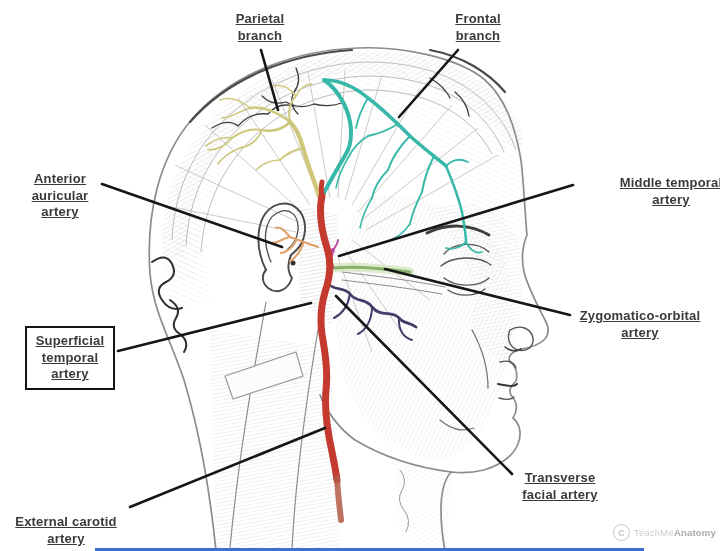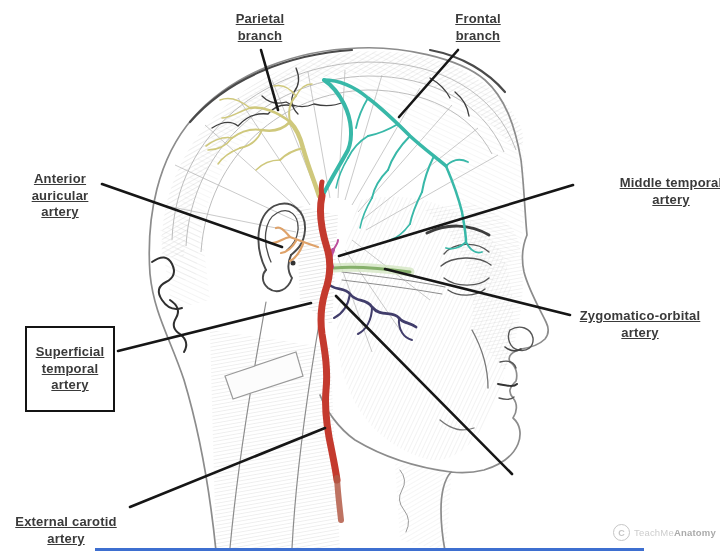--- a/index.html
+++ b/index.html
@@ -6,21 +6,21 @@
   .stage{
     position:relative;width:720px;height:551px;background:#ffffff;overflow:hidden;
     font-family:"Liberation Sans", sans-serif;
   }
   .stage svg{position:absolute;left:0;top:0;}
   .lbl{
     position:absolute;font-weight:bold;font-size:13px;line-height:1.28;color:#3a3a3a;
     text-align:center;white-space:pre-line;letter-spacing:.2px;text-decoration:underline;
   }
   .lbl.boxed{
-    border:2.5px solid #141414;background:#ffffff;padding:16px 4px;
+    border:2.5px solid #141414;background:#ffffff;padding:5px 4px;
   }
   .watermark{
     position:absolute;left:613px;top:524px;display:flex;align-items:center;gap:4px;
   }
   .wm-circle{
     width:15px;height:15px;border:1.6px solid #c6c6c6;border-radius:50%;
     color:#c6c6c6;font-size:9px;font-weight:bold;display:flex;align-items:center;justify-content:center;
   }
   .wm-text{font-size:9.5px;color:#cdcdcd;letter-spacing:.2px;text-align:center;}
   .wm-text b{color:#aaaaaa;}
@@ -223,20 +223,22 @@
   <div class="lbl" style="left:557px;top:308px;width:166px;">Zygomatico-orbital
 artery</div>
 
   <div class="lbl boxed" style="left:25px;top:326px;width:78px;">Superficial
 temporal
 artery</div>
 
   <div class="lbl" style="left:0px;top:514px;width:132px;">External carotid
 artery</div>
 
+  <div class="lbl" style="left:487px;top:470px;width:146px;">Transverse
+facial artery</div>
 
   <div class="watermark">
     <span class="wm-circle">C</span>
     <span class="wm-text"><span>TeachMe</span><b>Anatomy</b></span>
   </div>
 
   <div class="accent-bar" style="background: rgb(62, 111, 208);"></div>
 
 </div>
 

